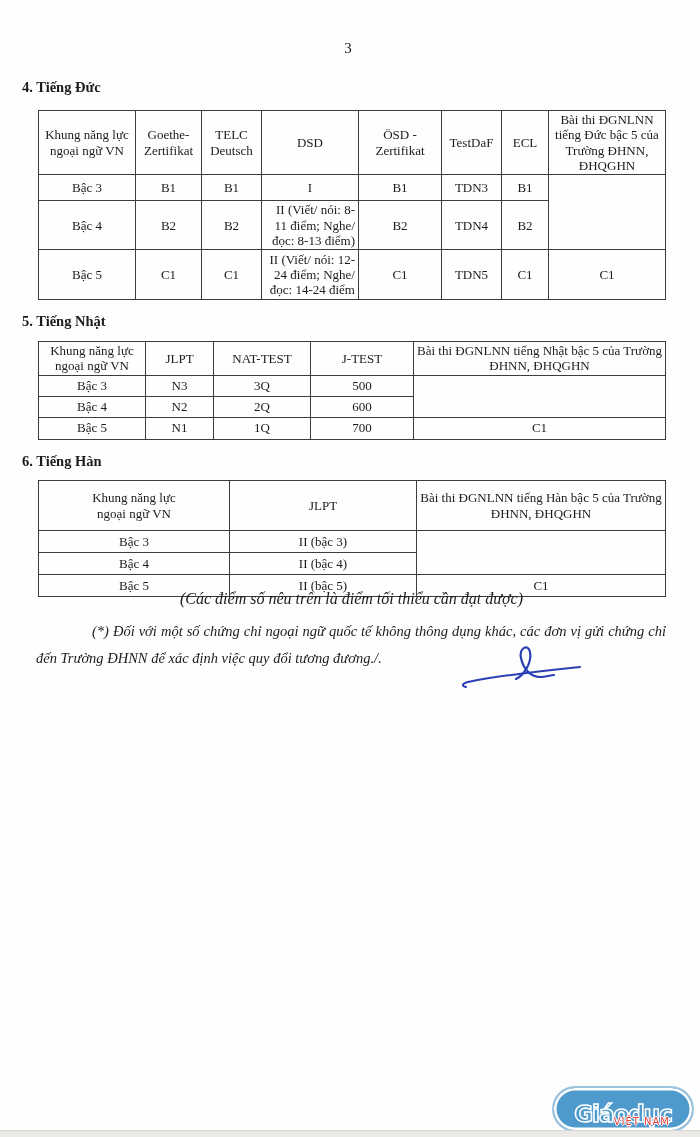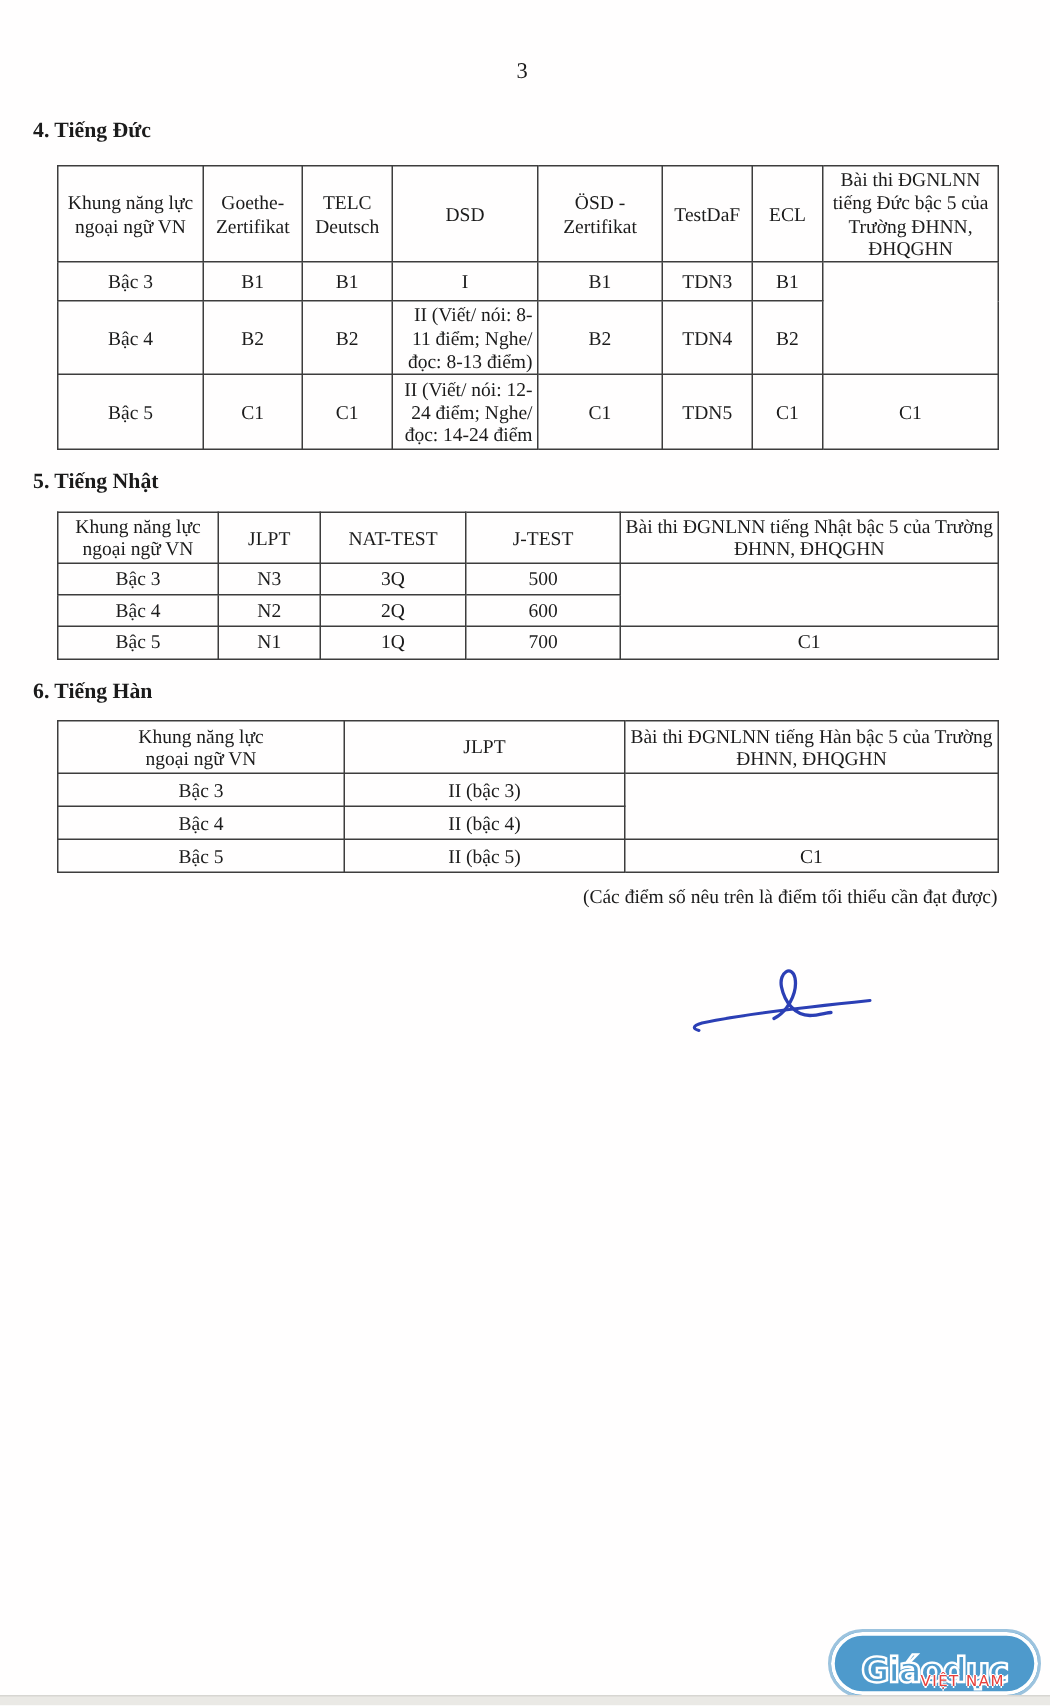--- a/index.html
+++ b/index.html
@@ -24,22 +24,22 @@
 
   th, td {
     border:1px solid #3d3d3d; text-align:center; vertical-align:middle;
     font-size:13px; font-weight:normal; line-height:1.18; padding:1px 3px;
     overflow:hidden; color:#1b1b1b;
   }
   td.tl { text-align:right; padding-left:5px; }
   th.pre { white-space:pre-line; }
 
   #note-min {
-    top:590px; left:38px; width:627px; text-align:right;
-    font-size:13px;
+    top:590px; left:38px; width:627px; text-align:center;
+    font-style:italic; font-size:16px;
   }
   #footnote {
     top:618px; left:36px; width:630px; font-style:italic; font-size:14.5px;
     line-height:1.85; text-indent:56px; text-align:justify;
   }
 
   #signature { top:633px; left:456px; }
 
   #watermark {
     top:1086px; right:6px; width:138px; height:42px;
@@ -170,21 +170,21 @@
 
   <div id="title-korean" class="abs section-title">6. Tiếng Hàn</div>
 
   <table id="table-korean" class="abs">
     <colgroup>
       <col style="width:191px">
         <col style="width:187px">
         <col style="width:249px">
     </colgroup>
     <tbody>
-        <tr style="height:35px">
+        <tr style="height:50px">
       <th class="pre">Khung năng lực
 ngoại ngữ VN</th>
       <th>JLPT</th>
       <th>Bài thi ĐGNLNN tiếng Hàn bậc 5 của Trường ĐHNN, ĐHQGHN</th>
     </tr>
     <tr style="height:22px">
       <td>Bậc 3</td>
       <td>II (bậc 3)</td>
       <td rowspan="2"></td>
     </tr>
@@ -195,20 +195,21 @@
     <tr style="height:22px">
       <td>Bậc 5</td>
       <td>II (bậc 5)</td>
       <td>C1</td>
     </tr>
   </tbody>
     </table>
 
   <div id="note-min" class="abs">(Các điểm số nêu trên là điểm tối thiểu cần đạt được)</div>
 
+  <div id="footnote" class="abs">(*) Đối với một số chứng chỉ ngoại ngữ quốc tế không thông dụng khác, các đơn vị gửi chứng chỉ đến Trường ĐHNN để xác định việc quy đổi tương đương./.</div>
 
   <svg id="signature" class="abs" width="130" height="56" viewBox="0 0 130 56">
     <path d="M 60,46 C 68,42 76,30 74,19 C 72,10 63,15 65,25 C 67,35 74,44 84,44 C 90,44 95,42 98,42" fill="none" stroke="#2b3fb5" stroke-width="2.2" stroke-linecap="round"></path>
     <path d="M 10,54 C 6,53 5,51 12,49 C 40,43 85,38 124,34" fill="none" stroke="#2b3fb5" stroke-width="2" stroke-linecap="round"></path>
   </svg>
 
   <div id="watermark" class="abs">
     <span class="brand">Giáodục</span>
     <span class="sub">VIỆT NAM</span>
   </div>

